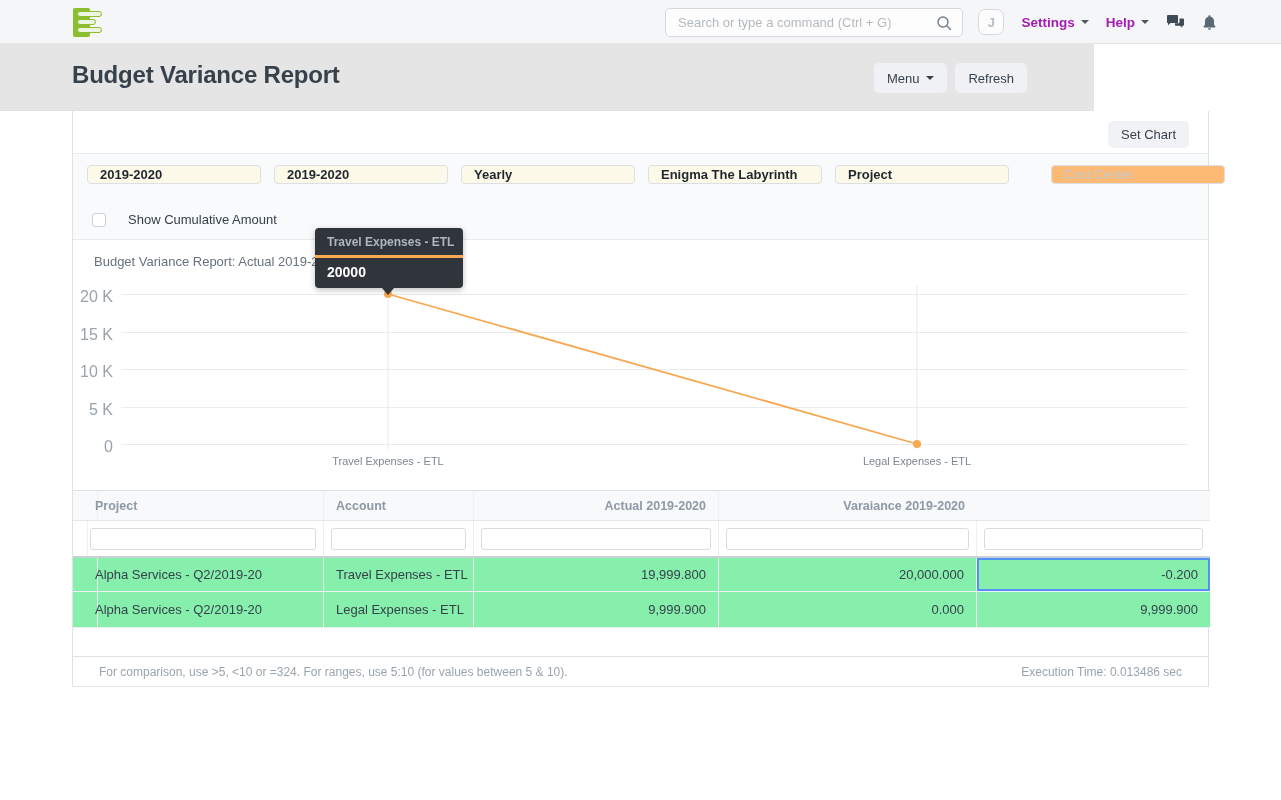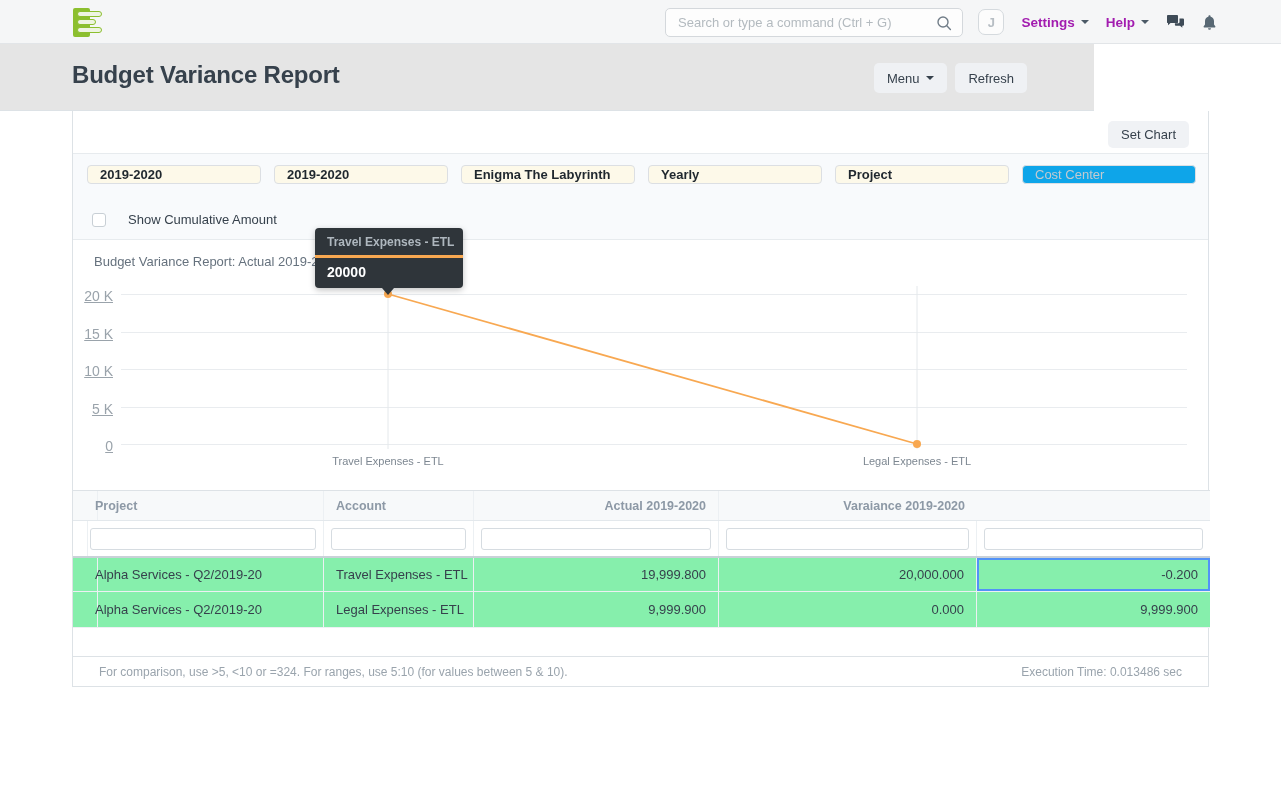--- a/index.html
+++ b/index.html
@@ -43,30 +43,30 @@
   .container { position:absolute; left:72px; top:111px; width:1137px; height:576px;
     border:1px solid #dde2e6; border-top:none; background:#fff; }
   .setchart-row { position:absolute; left:0; top:0; width:100%; height:42px; }
   .setchart-row .btn { position:absolute; right:19px; top:10px; height:27px; background:#f0f2f5; }
   .filter-section { position:absolute; left:0; top:42px; width:100%; height:87px;
     background:#f8fafc; border-top:1px solid #e7ebee; border-bottom:1px solid #e7ebee; }
   .filter-row { position:absolute; left:14px; top:11px; display:flex; gap:13px; }
   .f-input { width:174px; height:19px; border:1px solid #dcdfe3; border-radius:4px; padding:0 12px;
     font:13px "Liberation Sans",sans-serif; outline:none; }
   .f-input.filled { background:#fdf9e9; font-weight:bold; color:#1f272e; }
-  .f-input.empty { background:#0ea5e9; }
+  .f-input.empty { background:#fdba74;margin-left:29px; }
   .f-input.empty::placeholder { color:#c3cad0; }
   .chk-row { position:absolute; left:19px; top:58px; display:flex; align-items:center; gap:22px; }
   .checkbox { width:14px; height:14px; background:#fff; border:1px solid #c8cfd5; border-radius:3px; cursor:pointer; }
   .chk-label { font-size:13px; color:#36414c; }
   
   .chart-section { position:absolute; left:0; top:129px; width:1137px; height:245px; }
   .chart-title { position:absolute; left:21px; top:14px; font-size:13px; color:#66727e; z-index:1; }
   .gridline { position:absolute; left:48px; width:1066px; height:1px; background:#e9ecef; }
-  .y-label { position:absolute; left:0; width:40px; text-align:right; font-size:14px; color:#9aa3ab; transform:translateY(-6px);text-decoration:underline; }
+  .y-label { position:absolute; left:0; width:40px; text-align:right; font-size:16px; color:#9aa3ab; transform:translateY(-6px); }
   .chart-svg { position:absolute; left:0; top:0; width:1137px; height:245px; z-index:2; }
   .x-label { position:absolute; width:220px; text-align:center; top:215px; font-size:11px; color:#7d8791; }
   .tooltip { position:absolute; left:242px; top:-12px; width:148px; background:#2f353a; border-radius:4px;
     z-index:6; box-shadow:0 2px 6px rgba(0,0,0,.25); }
   .tooltip-title { padding:7px 12px 6px; font-size:12px; font-weight:bold; color:#aeb7be; text-align:center;
     border-bottom:3px solid #f8a851; white-space:nowrap; }
   .tooltip-value { padding:6px 12px 8px; font-size:14px; font-weight:bold; color:#fff; }
   .tooltip-caret { position:absolute; left:67px; bottom:-7px; width:0; height:0;
     border-left:6px solid transparent; border-right:6px solid transparent; border-top:7px solid #2f353a; }
   
@@ -150,22 +150,22 @@
   <div class="setchart-row">
     <button class="btn">
       <span>Set Chart</span>
     </button>
   </div>
 
   <div class="filter-section">
     <div class="filter-row">
       <input class="f-input filled" value="2019-2020" style="">
       <input class="f-input filled" value="2019-2020" style="">
+      <input class="f-input filled" value="Yearly" style="">
       <input class="f-input filled" value="Enigma The Labyrinth" style="">
-      <input class="f-input filled" value="Yearly" style="">
       <input class="f-input filled" value="Project" style="">
       <input class="f-input empty" placeholder="Cost Center" style="">
     </div>
     <div class="chk-row">
       <div class="checkbox"></div>
       <span class="chk-label">Show Cumulative Amount</span>
     </div>
   </div>
 
   <div class="chart-section">

